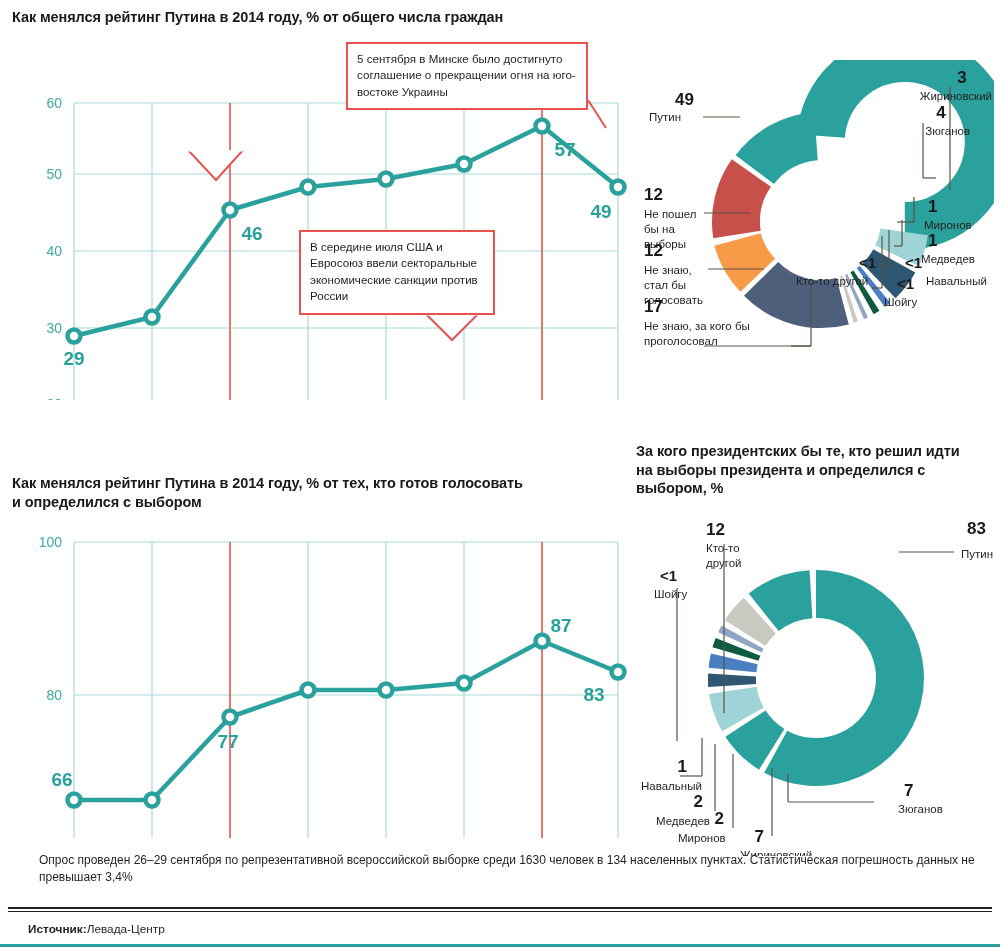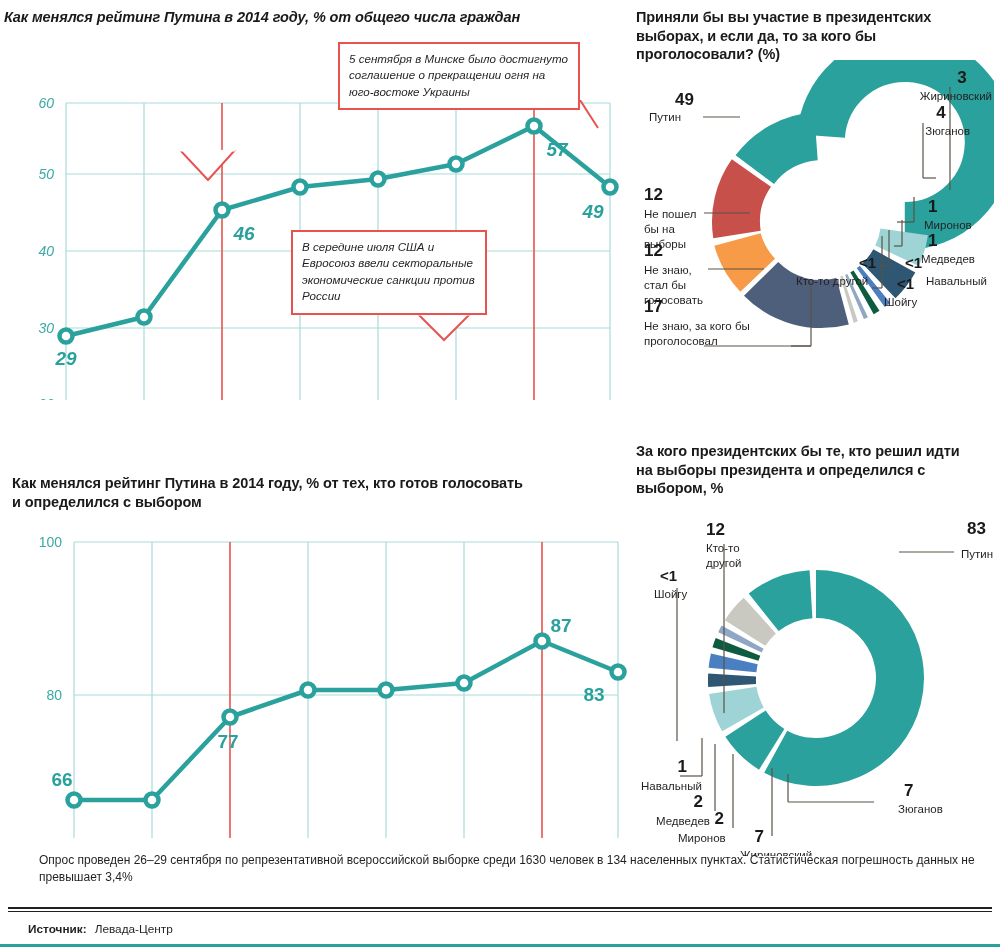--- a/index.html
+++ b/index.html
@@ -56,30 +56,30 @@
   }
   .foot-rule2 {
     position:absolute; left:8px; top:911px; width:984px;
     border-top:1px solid #231f20;
   }
   .foot-src {
     position:absolute; left:8px; top:922px;
     font-size:11.8px; color:#231f20;
   }
   .foot-src b { font-weight:bold;margin-left:20px; }
-  .foot-src span.v { font-weight:normal; margin-left:8px; }
+  .foot-src span.v { font-weight:normal; margin-left:0; }
   .bottom-bar {
     position:absolute; left:0; top:944px; width:1000px; height:3px;
     background:#2aa19c;
   }
 </style>
 </head>
 <body>
 
-<div class="panel" style="left:4px; top:8px; width:618px; height:420px;font-style:italic;">
+<div class="panel" style="left:12px; top:8px; width:618px; height:420px;">
 
   <div class="ttl" style="width:520px;">Как менялся рейтинг Путина в 2014 году, % от общего числа граждан</div>
 
   <svg class="lc-svg" width="618" height="340" style="position:absolute; left:0; top:52px;">
 
     <g stroke="#a8dbdb" stroke-width="1.2">
       <line x1="62" y1="43" x2="606" y2="43"></line>
       <line x1="62" y1="114" x2="606" y2="114"></line>
       <line x1="62" y1="191" x2="606" y2="191"></line>
       <line x1="62" y1="268" x2="606" y2="268"></line>
@@ -145,21 +145,20 @@
 
   <div class="callout" style="left:287px; top:222px; width:196px;">В середине июля США и Евросоюз ввели секторальные экономические санкции против России</div>
   <svg style="position:absolute; left:414px; top:306px;" width="64" height="44">
     <polyline points="0,0 26,26 52,0" fill="#fff" stroke="#e8534f" stroke-width="2"></polyline>
     <line x1="0" y1="0" x2="52" y2="0" stroke="#fff" stroke-width="3"></line>
   </svg>
 </div>
 
 <div class="panel" style="left:636px; top:8px; width:358px; height:420px;">
 
-  <div class="ttl" style="width:348px;">Приняли бы вы участие в президентских выборах, и если да, то за кого бы проголосовали? (%)</div>
 
   <svg class="donut-svg" width="358" height="340" style="position:absolute; left:0; top:52px;">
     <g transform="translate(185,160)">
 
       <g fill="none" stroke-width="48">
 
         <path d="M 0,-84 A 84,84 0 1 1 83.8,6.0" stroke="#2aa19c"></path>
 
         <path d="M 83.2,11.8 A 84,84 0 0 1 76.0,35.8" stroke="#9ed4d6"></path>
 

